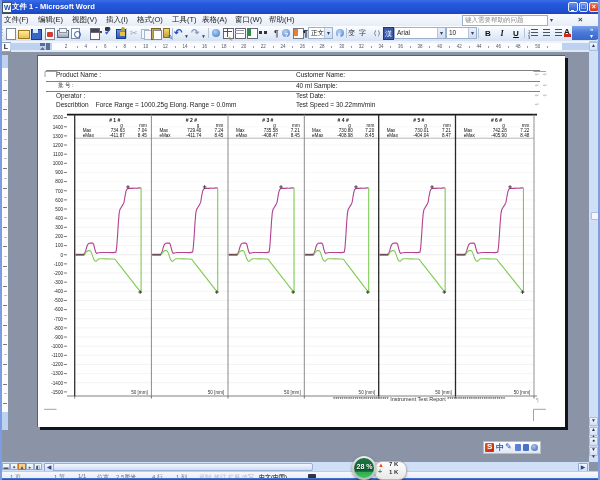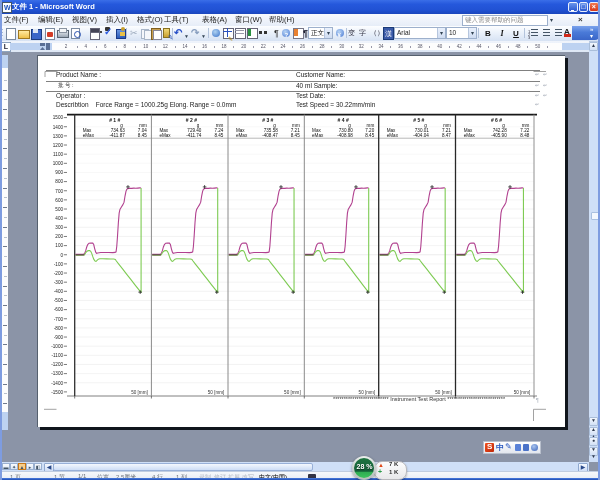--- a/index.html
+++ b/index.html
@@ -73,21 +73,21 @@
 <div class="abs tbtn" id="btn-close" style="left:589px;">
     <span>×</span>
   </div>
 
 <div class="abs" id="menubar">
  <span class="mi" style="left:4px;">文件(F)</span>
  <span class="mi" style="left:38px;">编辑(E)</span>
  <span class="mi" style="left:72px;">视图(V)</span>
  <span class="mi" style="left:106px;">插入(I)</span>
  <span class="mi" style="left:137px;">格式(O)</span>
- <span class="mi" style="left:164px;">工具(T)</span>
+ <span class="mi" style="left:172px;">工具(T)</span>
  <span class="mi" style="left:202px;">表格(A)</span>
  <span class="mi" style="left:235px;">窗口(W)</span>
  <span class="mi" style="left:269px;">帮助(H)</span>
  <span class="abs" id="helpbox">
       <span>键入需要帮助的问题</span>
     </span>
  <span class="abs" style="left:550px;top:2px;font-size:6px;color:#345;">▾</span>
  <span class="abs" id="menu-x">×</span>
 </div>
 

